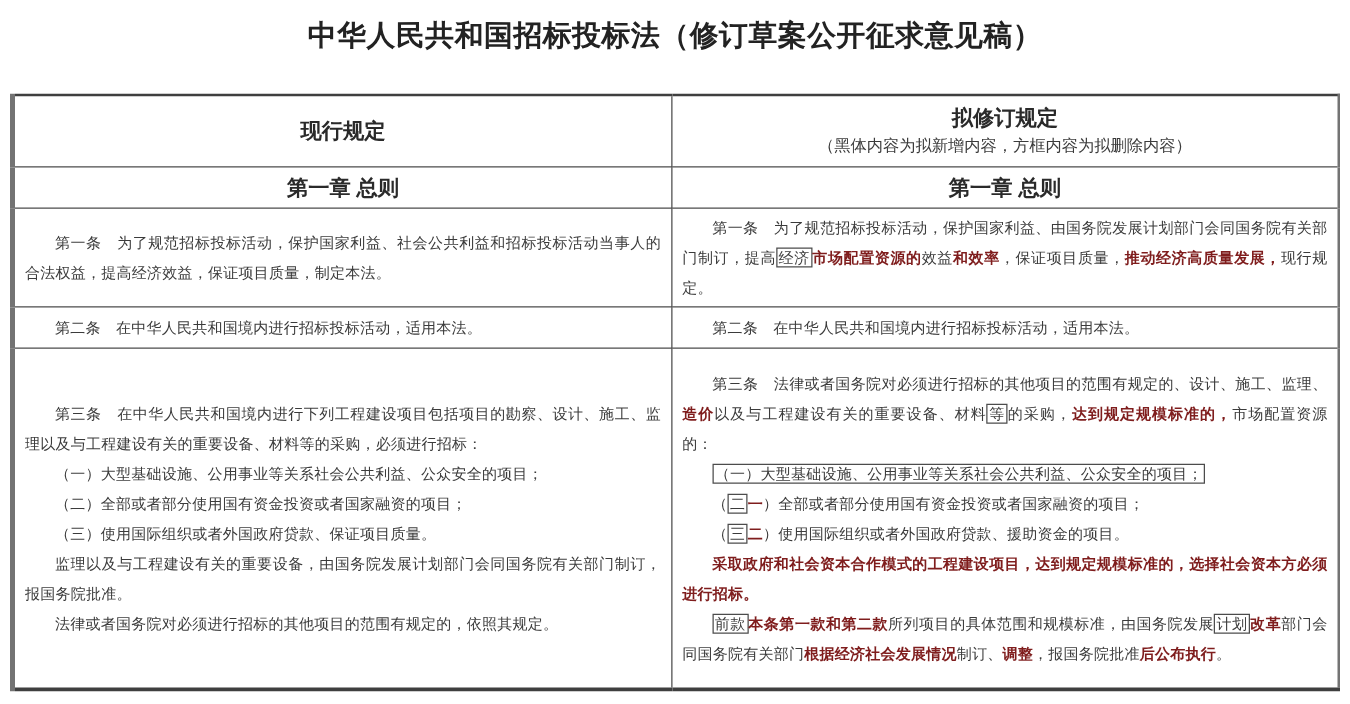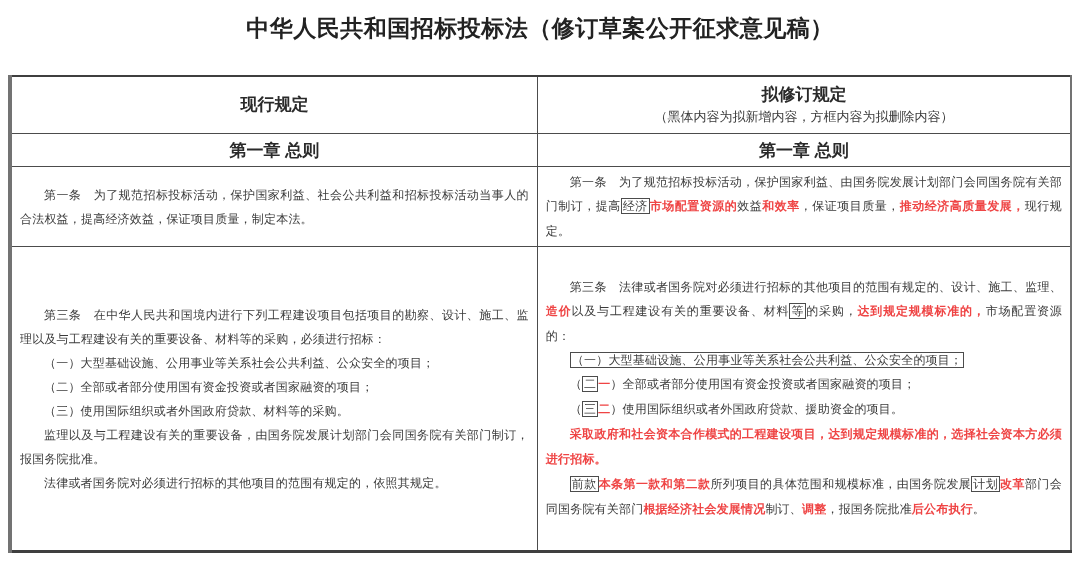--- a/index.html
+++ b/index.html
@@ -77,23 +77,23 @@
     font-size: 12px;
     line-height: 24px;
     text-align: justify;
     color: #3b3b3b;
     letter-spacing: 0.2px;
   }
   
   .rn { font-family: "Liberation Serif", serif; }
   
   .rb {
-    font-family: Liberation Mono, monospace;
+    font-family: Liberation Serif, serif;
     font-weight: bold;
-    color: #ef4444;
+    color: #7f1d1d;
     margin-top: 32px;
   }
   
   .rx {
     border: 1.2px solid #4c4c4c;
     padding: 0 1px;
     box-decoration-break: clone;
     -webkit-box-decoration-break: clone;
   }
 </style>
@@ -128,27 +128,39 @@
           <div class="cell-body">
               <p class="para"><span class="rn">第一条　为了规范招标投标活动，保护国家利益、社会公共利益和招标投标活动当事人的合法权益，提高经济效益，保证项目质量，制定本法。</span></p>
             </div>
         </td>
         <td>
           <div class="cell-body">
               <p class="para"><span class="rn">第一条　为了规范招标投标活动，保护国家利益、由国务院发展计划部门会同国务院有关部门制订，提高</span><span class="rx">经济</span><span class="rb">市场配置资源的</span><span class="rn">效益</span><span class="rb">和效率</span><span class="rn">，保证项目质量，</span><span class="rb">推动经济高质量发展，</span><span class="rn">现行规定。</span></p>
             </div>
         </td>
       </tr>
+      <tr class="row-art2">
+        <td>
+          <div class="cell-body">
+              <p class="para"><span class="rn">第二条　在中华人民共和国境内进行招标投标活动，适用本法。</span></p>
+            </div>
+        </td>
+        <td>
+          <div class="cell-body">
+              <p class="para"><span class="rn">第二条　在中华人民共和国境内进行招标投标活动，适用本法。</span></p>
+            </div>
+        </td>
+      </tr>
       <tr class="row-art3">
         <td>
           <div class="cell-body">
               <p class="para"><span class="rn">第三条　在中华人民共和国境内进行下列工程建设项目包括项目的勘察、设计、施工、监理以及与工程建设有关的重要设备、材料等的采购，必须进行招标：</span></p>
               <p class="para"><span class="rn">（一）大型基础设施、公用事业等关系社会公共利益、公众安全的项目；</span></p>
               <p class="para"><span class="rn">（二）全部或者部分使用国有资金投资或者国家融资的项目；</span></p>
-              <p class="para"><span class="rn">（三）使用国际组织或者外国政府贷款、材料等的采购。</span></p>
+              <p class="para"><span class="rn">（三）使用国际组织或者外国政府贷款、保证项目质量。</span></p>
               <p class="para"><span class="rn">监理以及与工程建设有关的重要设备，由国务院发展计划部门会同国务院有关部门制订，报国务院批准。</span></p>
               <p class="para"><span class="rn">法律或者国务院对必须进行招标的其他项目的范围有规定的，依照其规定。</span></p>
             </div>
         </td>
         <td>
           <div class="cell-body">
               <p class="para"><span class="rn">第三条　法律或者国务院对必须进行招标的其他项目的范围有规定的、设计、施工、监理、</span><span class="rb">造价</span><span class="rn">以及与工程建设有关的重要设备、材料</span><span class="rx">等</span><span class="rn">的采购，</span><span class="rb">达到规定规模标准的，</span><span class="rn">市场配置资源的：</span></p>
               <p class="para"><span class="rx">（一）大型基础设施、公用事业等关系社会公共利益、公众安全的项目；</span></p>
               <p class="para"><span class="rn">（</span><span class="rx">二</span><span class="rb">一</span><span class="rn">）全部或者部分使用国有资金投资或者国家融资的项目；</span></p>
               <p class="para"><span class="rn">（</span><span class="rx">三</span><span class="rb">二</span><span class="rn">）使用国际组织或者外国政府贷款、援助资金的项目。</span></p>

